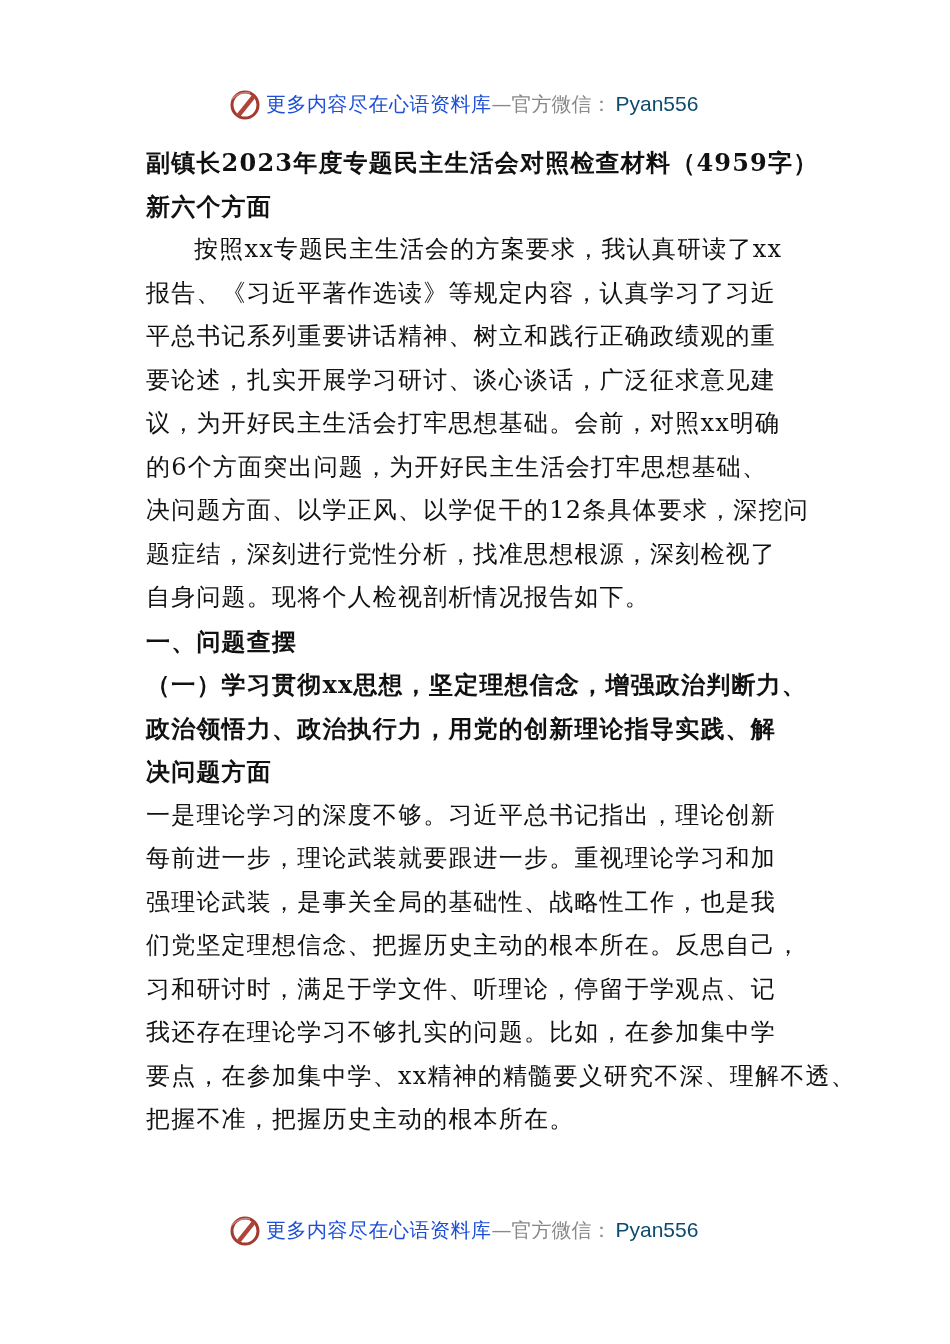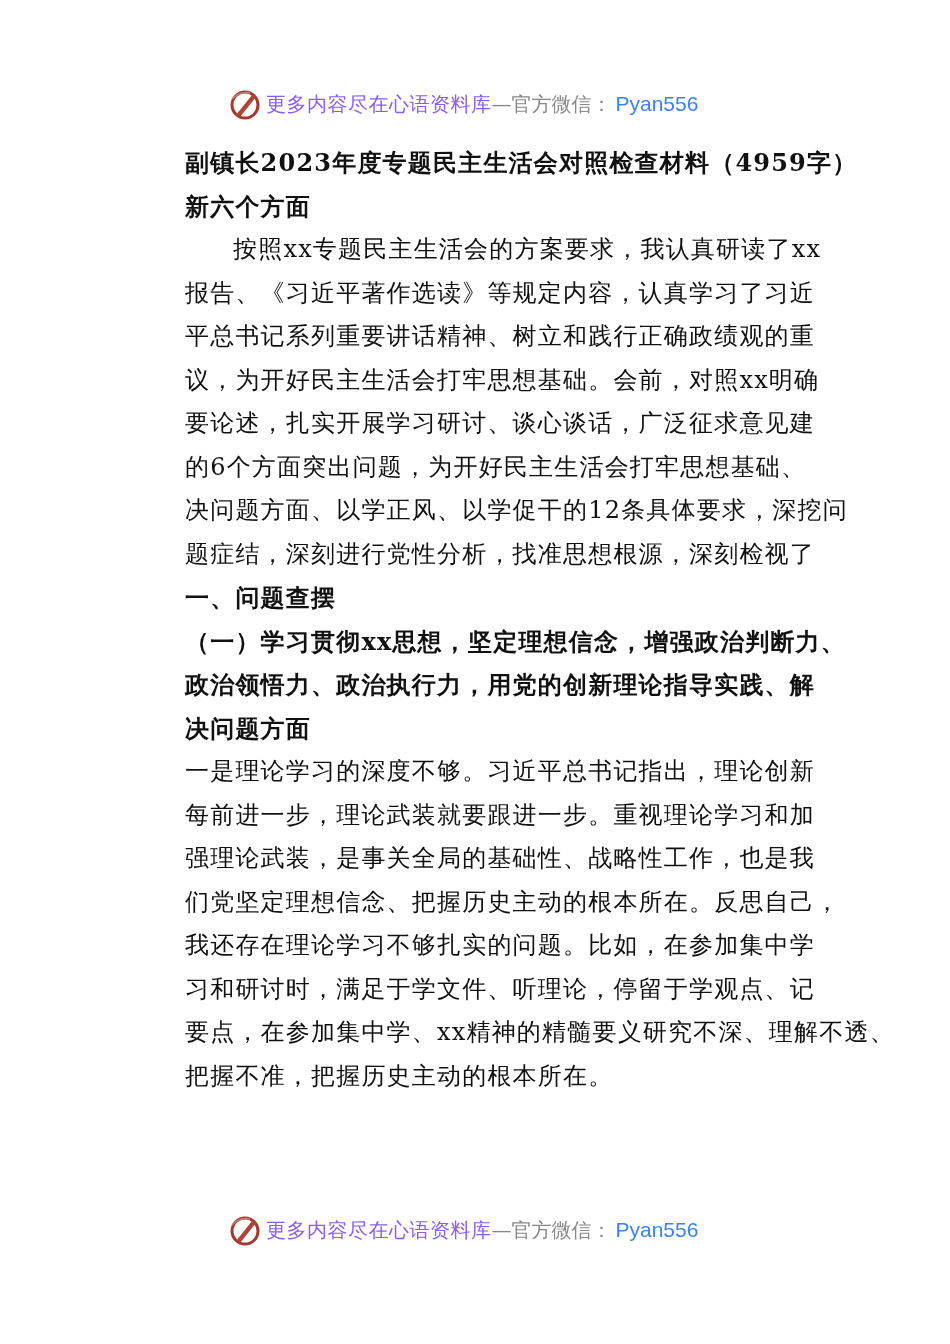--- a/index.html
+++ b/index.html
@@ -2,24 +2,24 @@
 <html><head>
 <meta charset="utf-8">
 <style>
   html, body { margin:0; padding:0; background:#ffffff; }
   body { width:950px; height:1344px; position:relative; overflow:hidden;
          font-family:"DejaVu Serif","Liberation Serif",serif; color:#111; }
   .banner { position:absolute; left:228px; height:40px; display:flex; align-items:center; }
   .banner.top { top:84px; }
   .banner.bottom { top:1210px; }
   .logo { width:34px; height:34px; margin-right:4px; }
-  .b-red { color:#8b5cf6; font-size:20px; letter-spacing:0.5px; font-family:"DejaVu Serif",serif; }
+  .b-red { color:#1d4ed8; font-size:20px; letter-spacing:0.5px; font-family:"DejaVu Serif",serif; }
   .b-grey { color:#888; font-size:20px; font-family:"DejaVu Serif",serif; }
-  .b-id { color:#3b82f6; font-size:21px; font-family:"Liberation Sans",sans-serif; margin-left:4px; }
-  .page { position:absolute; left:146px; top:141px; width:680px;margin-left:39px; }
+  .b-id { color:#0c4a6e; font-size:21px; font-family:"Liberation Sans",sans-serif; margin-left:4px; }
+  .page { position:absolute; left:146px; top:141px; width:680px; }
   .line { font-size:24px; line-height:43.5px; height:43.5px; white-space:nowrap; letter-spacing:1.2px; }
   .bold { font-weight:bold; }
   .indent { padding-left:48px; }
 </style>
 </head>
 <body>
 
 <div class="banner top">
   <svg class="logo" viewBox="0 0 34 34">
     <circle cx="17" cy="18" r="13" fill="none" stroke="#a33a30" stroke-width="3"></circle>
@@ -33,42 +33,43 @@
 </div>
 
 <div class="page">
   <div class="line bold">副镇长2023年度专题民主生活会对照检查材料（4959字）</div>
   <div class="line bold">新六个方面</div>
 
   <div>
     <div class="line indent">按照xx专题民主生活会的方案要求，我认真研读了xx</div>
     <div class="line">报告、《习近平著作选读》等规定内容，认真学习了习近</div>
     <div class="line">平总书记系列重要讲话精神、树立和践行正确政绩观的重</div>
+    <div class="line">要论述，扎实开展学习研讨、谈心谈话，广泛征求意见建</div>
     <div class="line">议，为开好民主生活会打牢思想基础。会前，对照xx明确</div>
-    <div class="line">要论述，扎实开展学习研讨、谈心谈话，广泛征求意见建</div>
     <div class="line">的6个方面突出问题，为开好民主生活会打牢思想基础、</div>
     <div class="line">决问题方面、以学正风、以学促干的12条具体要求，深挖问</div>
     <div class="line">题症结，深刻进行党性分析，找准思想根源，深刻检视了</div>
+    <div class="line">自身问题。现将个人检视剖析情况报告如下。</div>
   </div>
 
   <div class="line bold">一、问题查摆</div>
 
   <div>
     <div class="line bold">（一）学习贯彻xx思想，坚定理想信念，增强政治判断力、</div>
     <div class="line bold">政治领悟力、政治执行力，用党的创新理论指导实践、解</div>
     <div class="line bold">决问题方面</div>
   </div>
 
   <div>
     <div class="line">一是理论学习的深度不够。习近平总书记指出，理论创新</div>
     <div class="line">每前进一步，理论武装就要跟进一步。重视理论学习和加</div>
     <div class="line">强理论武装，是事关全局的基础性、战略性工作，也是我</div>
     <div class="line">们党坚定理想信念、把握历史主动的根本所在。反思自己，</div>
+    <div class="line">习和研讨时，满足于学文件、听理论，停留于学观点、记</div>
     <div class="line">我还存在理论学习不够扎实的问题。比如，在参加集中学</div>
-    <div class="line">习和研讨时，满足于学文件、听理论，停留于学观点、记</div>
     <div class="line">要点，在参加集中学、xx精神的精髓要义研究不深、理解不透、</div>
     <div class="line">把握不准，把握历史主动的根本所在。</div>
   </div>
 </div>
 
 <div class="banner bottom">
   <svg class="logo" viewBox="0 0 34 34">
     <circle cx="17" cy="18" r="13" fill="none" stroke="#a33a30" stroke-width="3"></circle>
     <path d="M8 28 L24 8 L28 10 L12 30 Z" fill="#b04438"></path>
     <path d="M4 12 Q12 4 22 6" fill="none" stroke="#c9837b" stroke-width="1.5"></path>

